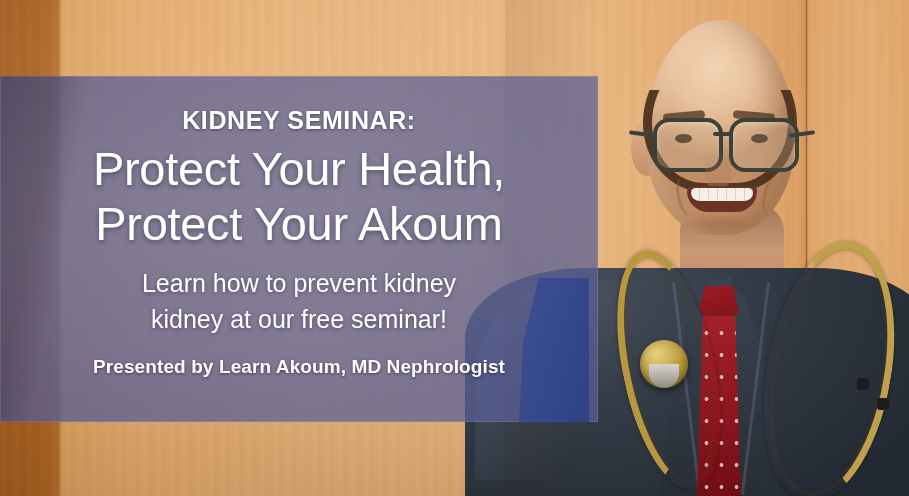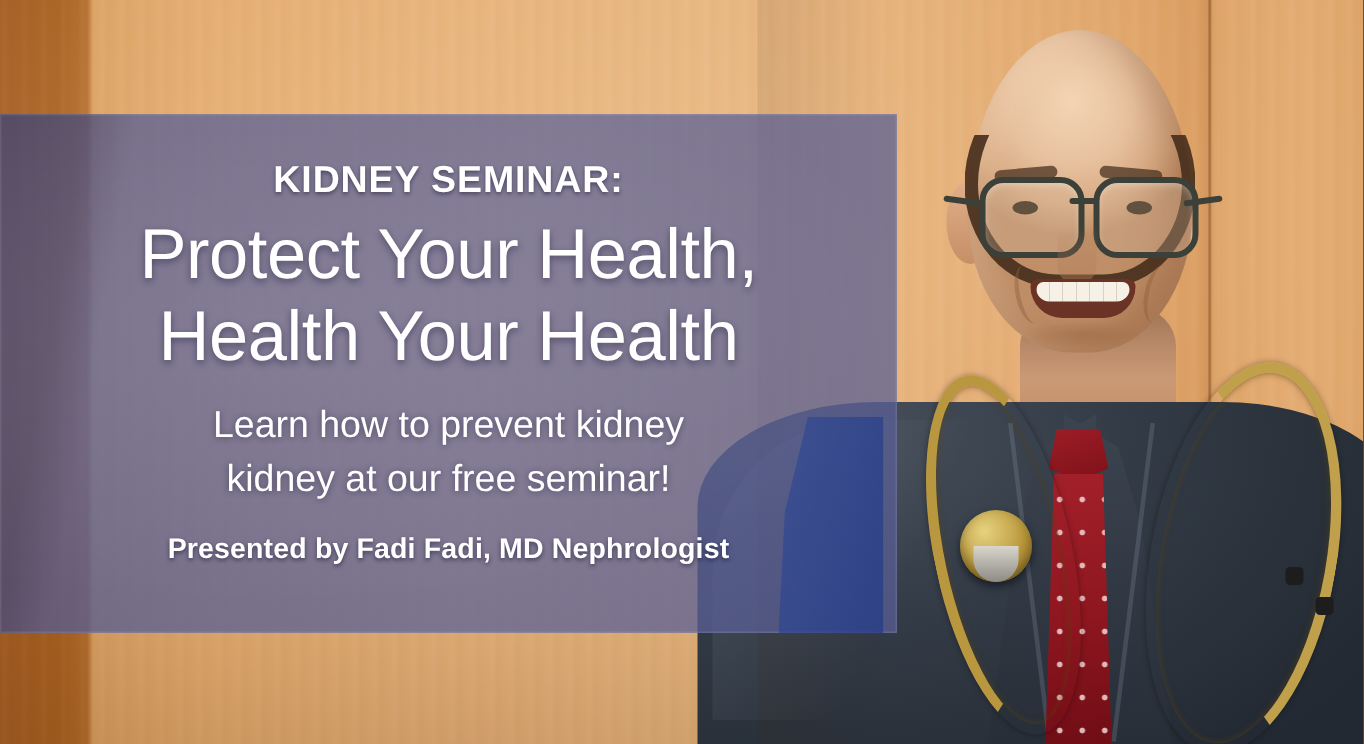--- a/index.html
+++ b/index.html
@@ -447,25 +447,25 @@
 
     <div class="person-shade"></div>
   </div>
 
   <div class="overlay-card">
     <div class="overlay-soft"></div>
     <div class="card-content">
       <div class="eyebrow">KIDNEY SEMINAR:</div>
       <div class="headline">
         <span class="l1">Protect Your Health,</span>
-        <span class="l2">Health Your Health</span>
+        <span class="l2">Protect Your Akoum</span>
       </div>
       <div class="subtitle">
         <span class="s1">Learn how to prevent kidney</span>
         <span class="s2">kidney at our free seminar!</span>
       </div>
-      <div class="presenter">Presented by Fadi Fadi, MD Nephrologist</div>
+      <div class="presenter">Presented by Learn Akoum, MD Nephrologist</div>
     </div>
   </div>
 
   <div class="shoulder-through"></div>
 
 </div>
 
 </body></html>

